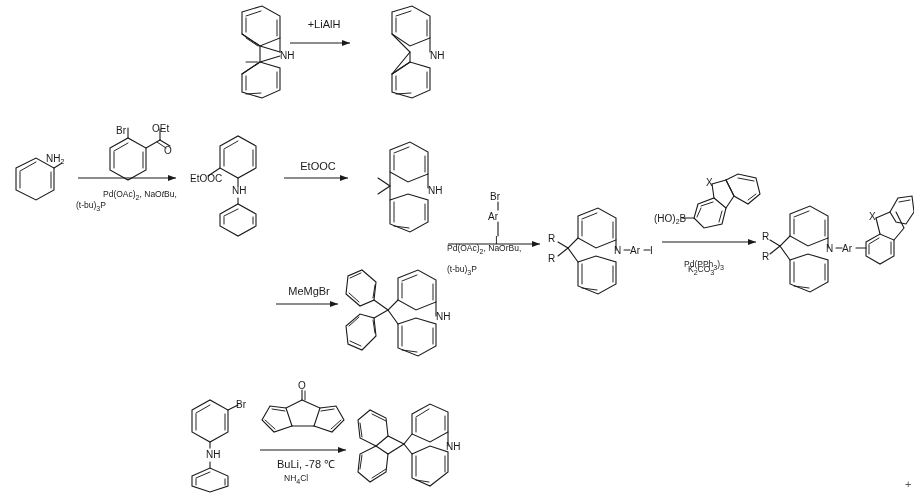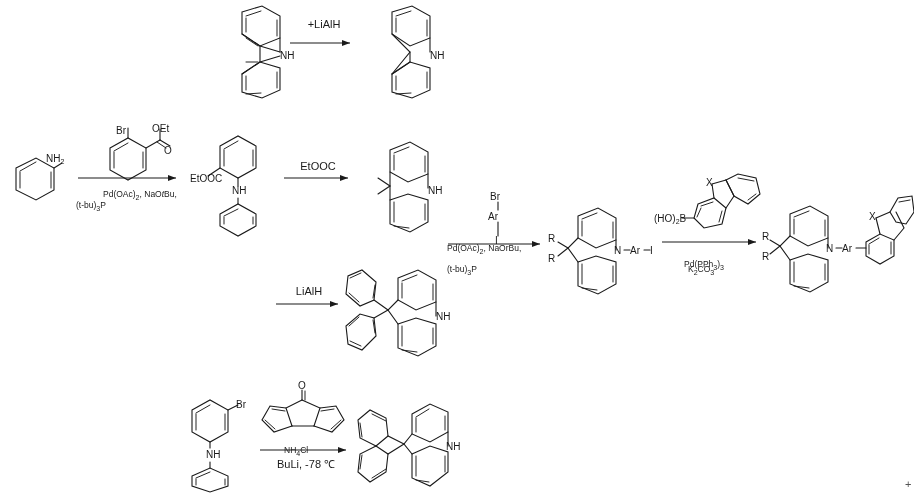--- a/index.html
+++ b/index.html
@@ -211,21 +211,21 @@
       <text class="atom" x="64" y="58">NH</text>
     </svg>
   </div>
 
   <div class="node" style="left:274px; top:298px;">
     <svg width="74" height="16" viewBox="0 0 74 16">
       <path class="arrowline" d="M2,6 L64,6"></path>
       <path d="M64,6 L56,3 L56,9 Z" fill="#1a1a1a"></path>
     </svg>
   </div>
-  <div class="lbl cond" style="left:272px; top:285px; width:74px;">LiAlH</div>
+  <div class="lbl cond" style="left:272px; top:285px; width:74px;">MeMgBr</div>
 
   <div class="node" style="left:342px; top:260px;">
     <svg width="108" height="112" viewBox="0 0 108 112">
 
       <path class="bond" d="M56,18 L76,10 L94,20 L94,42 L74,50 L56,40 Z"></path>
       <path class="bond-thin" d="M60,21 L75,15"></path>
       <path class="bond-thin" d="M91,24 L91,40"></path>
       <path class="bond-thin" d="M60,38 L60,23"></path>
       <path class="bond" d="M56,40 L46,50 L56,64"></path>
       <path class="bond" d="M94,42 L94,56"></path>
@@ -399,21 +399,21 @@
     </svg>
   </div>
 
   <div class="node" style="left:258px; top:444px;">
     <svg width="98" height="16" viewBox="0 0 98 16">
       <path class="arrowline" d="M2,6 L88,6"></path>
       <path d="M88,6 L80,3 L80,9 Z" fill="#1a1a1a"></path>
     </svg>
   </div>
   <div class="lbl cond" style="left:256px; top:458px; width:100px;">BuLi, -78 ℃</div>
-  <div class="lbl small" style="left:284px; top:446px;">NH<sub>4</sub>Cl</div>
+  <div class="lbl small" style="left:284px; top:474px;">NH<sub>4</sub>Cl</div>
 
   <div class="node" style="left:356px; top:396px;">
     <svg width="116" height="98" viewBox="0 0 116 98">
 
       <path class="bond" d="M56,18 L74,8 L92,16 L92,36 L74,46 L56,38 Z"></path>
       <path class="bond-thin" d="M60,21 L73,13"></path>
       <path class="bond-thin" d="M89,20 L89,34"></path>
       <path class="bond-thin" d="M60,36 L60,22"></path>
       <path class="bond" d="M56,38 L48,48 L56,58"></path>
       <path class="bond" d="M92,36 L92,50"></path>

